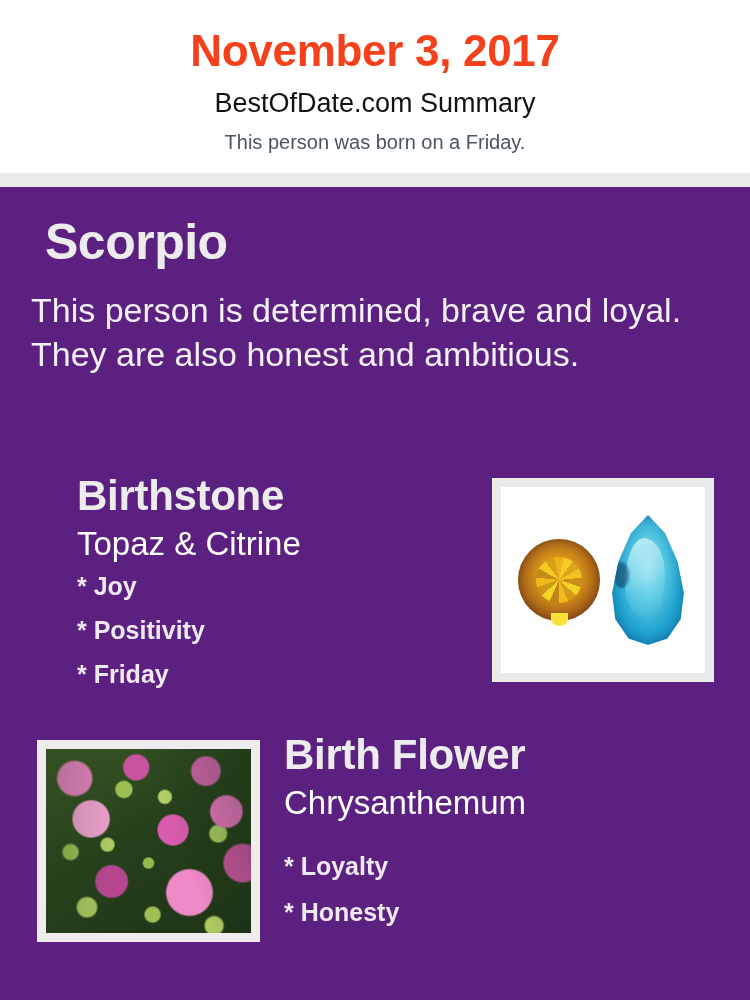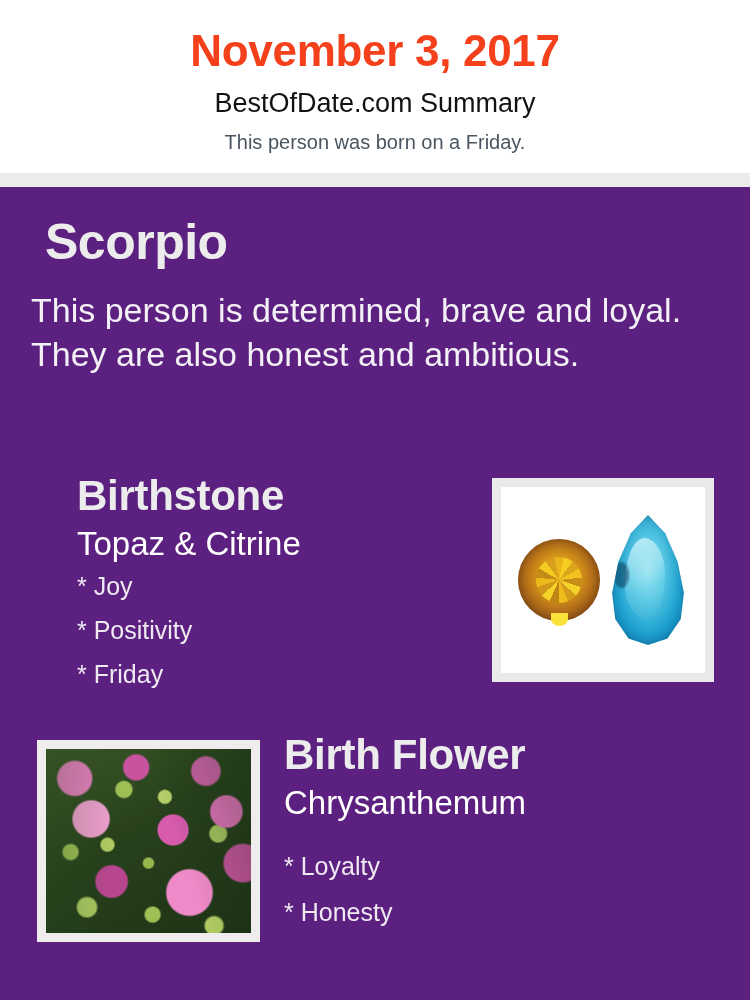--- a/index.html
+++ b/index.html
@@ -82,21 +82,21 @@
     color:#ffffff;
     font-size:33px;
     font-weight:normal;
     line-height:1;
     padding-top:10px;
   }
   .trait-list { list-style:none; padding-top:14px; }
   .trait-item {
     color:#efe9f2;
     font-size:25px;
-    font-weight:normal;
+    font-weight:bold;
     line-height:1;
     padding-top:19px;
   }
   .trait-item:first-child { padding-top:0; }
 
   
   .gem-frame {
     position:absolute; left:492px; top:291px;
     width:222px; height:204px;
     background:#eaeaea;

